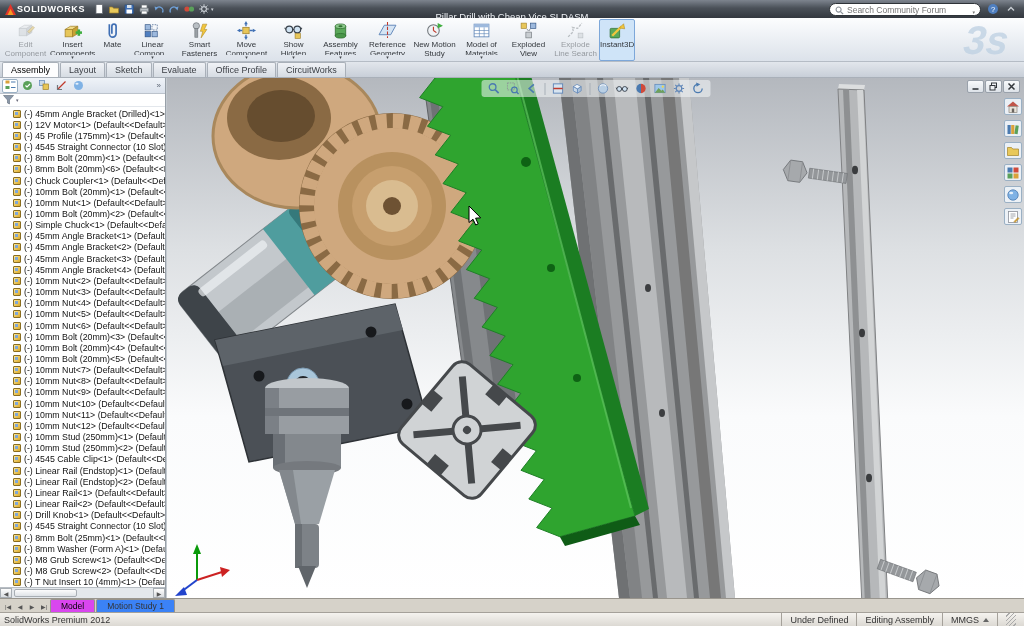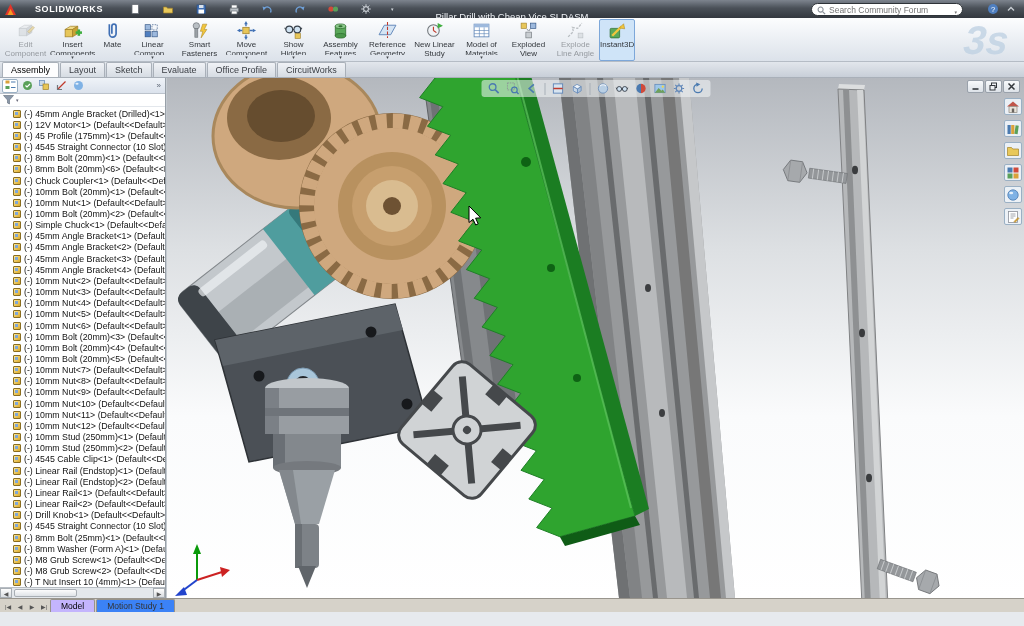--- a/index.html
+++ b/index.html
@@ -3,21 +3,21 @@
 <meta charset="utf-8">
 <style>
   * { margin:0; padding:0; box-sizing:border-box; }
   html,body { width:1024px; height:626px; overflow:hidden; }
   body { font-family:"Liberation Sans", sans-serif; background:#777; }
   .app { position:absolute; left:0; top:0; width:1024px; height:626px; background:#e7eaee; }
 
   
   .titlebar { position:absolute; left:0; top:0; right:0; height:18px;
     background:linear-gradient(#7d848e, #4a5058 45%, #33383f);
-    display:flex; align-items:center; padding:0 4px; gap:18px; }
+    display:flex; align-items:center; padding:0 4px; gap:0; }
   .brandmark { width:13px; height:13px; flex:none; }
   .brandname { color:#fff; font-size:9px; font-weight:bold; letter-spacing:.6px; margin-right:6px; }
   .tbi { width:15px; height:14px; display:flex; align-items:center; justify-content:center; border-radius:2px; }
   .tbdd { color:#cfd4da; font-size:5px; margin-right:3px; }
   .doc-title { position:absolute; left:50%; top:0; transform:translateX(-50%);
     height:33px; display:flex; align-items:center; color:#eef1f5; font-size:9.5px; white-space:nowrap; }
   .searchbox { margin-left:auto; display:flex; align-items:flex-end; gap:3px;
     background:#fff; border:1px solid #2e3338; border-radius:8px; height:13px; width:152px; padding:0 5px; }
   .searchbox input { border:none; outline:none; flex:1; font-size:8.5px; color:#666;
     font-family:"Liberation Sans", sans-serif; background:transparent; min-width:0; }
@@ -86,21 +86,21 @@
     border-radius:2px; display:flex; align-items:center; justify-content:center; }
 
   
   .doctabs { position:absolute; left:0; right:0; bottom:14px; height:14px; background:#d6d2c9;
     border-top:1px solid #99958d; display:flex; align-items:flex-end; padding-left:2px; }
   .dnav { width:12px; height:12px; display:flex; align-items:center; justify-content:center;
     font-size:6px; color:#555; flex:none; }
   .dtab { height:13px; padding:0 10px; font-size:8.5px; display:flex; align-items:center;
     background:#3b82f6; border:1px solid #97938a; border-bottom:none; margin-right:1px;
     border-radius:2px 2px 0 0; color:#333; white-space:nowrap; }
-  .dtab.active { background:#c4b5fd; color:#000;text-align:center; }
+  .dtab.active { background:#d946ef; color:#000;text-align:center; }
 
   
   .status { position:absolute; left:0; right:0; bottom:0; height:14px;
     background:linear-gradient(#f5f3ef, #dcd9d3); border-top:1px solid #a5a19a;
     display:flex; align-items:center; font-size:9px; color:#333; }
   .status-left { padding-left:4px; }
   .status-fill { flex:1; }
   .scell { border-left:1px solid #a5a19a; height:100%; display:flex; align-items:center;
     padding:0 8px; gap:4px; white-space:nowrap; }
   .tri-up { width:0; height:0; border-left:3px solid transparent; border-right:3px solid transparent;
@@ -308,21 +308,21 @@
     </div>
 
     <div class="rbtn">
       <span class="ric">
           <svg width="19" height="19" viewBox="0 0 18 18">
             <circle cx="8" cy="9" r="5.5" fill="#f0f3f6" stroke="#70767b" stroke-width="1"></circle>
             <path d="M8 9 V5.5 M8 9 l2.8 2" stroke="#c0392b" stroke-width="1.1" fill="none"></path>
             <polygon points="12,2 17,4.5 12,7" fill="#3fae3f"></polygon>
           </svg>
         </span>
-      <span class="rlabel">New Linear Study</span>
+      <span class="rlabel">New Motion Study</span>
     </div>
 
     <div class="rbtn">
       <span class="ric">
           <svg width="19" height="19" viewBox="0 0 18 18">
             <rect x="2" y="3" width="14" height="12" fill="#fff" stroke="#5f86b8" stroke-width=".8"></rect>
             <rect x="2" y="3" width="14" height="3" fill="#9db9dd"></rect>
             <path d="M2 9 h14 M2 12 h14 M7 6 v9 M11.5 6 v9" stroke="#5f86b8" stroke-width=".6"></path>
           </svg>
         </span>
@@ -342,21 +342,21 @@
       <span class="rlabel">Exploded View</span>
     </div>
 
     <div class="rbtn disabled">
       <span class="ric">
           <svg width="19" height="19" viewBox="0 0 18 18">
             <path d="M2 15 L7 10 L6 6 L11 7 L15 2" fill="none" stroke="#7a8085" stroke-width="1.2" stroke-dasharray="2.5 1.2"></path>
             <rect x="11.5" y="11.5" width="4.5" height="4.5" fill="#c8cdd1" stroke="#7a8085" stroke-width=".6"></rect>
           </svg>
         </span>
-      <span class="rlabel">Explode Line Angle</span>
+      <span class="rlabel">Explode Line Search</span>
     </div>
 
     <div class="rbtn active">
       <span class="ric">
           <svg width="19" height="19" viewBox="0 0 18 18">
             <rect x="2" y="7" width="9" height="9" rx="1" fill="#5aa85a" stroke="#2e6e2e" stroke-width=".7"></rect>
             <path d="M4 14 L13 5" stroke="#f2c63d" stroke-width="2.2"></path>
             <polygon points="14.8,2.6 15.8,7.4 10.8,6.6" fill="#f2c63d" stroke="#a8841e" stroke-width=".5"></polygon>
           </svg>
         </span>
@@ -926,14 +926,27 @@
 
   <div class="doctabs">
     <span class="dnav">|◀</span>
     <span class="dnav">◀</span>
     <span class="dnav">▶</span>
     <span class="dnav">▶|</span>
     <span class="dtab active">Model</span>
     <span class="dtab">Motion Study 1</span>
   </div>
 
+  <div class="status">
+    <span class="status-left">SolidWorks Premium 2012</span>
+    <span class="status-fill"></span>
+    <span class="scell">Under Defined</span>
+    <span class="scell">Editing Assembly</span>
+    <span class="scell">
+        <span>MMGS</span>
+        <span class="tri-up"></span>
+      </span>
+    <span class="scell">
+        <span class="grip"></span>
+      </span>
+  </div>
 
 </div>
 
 </body></html>

